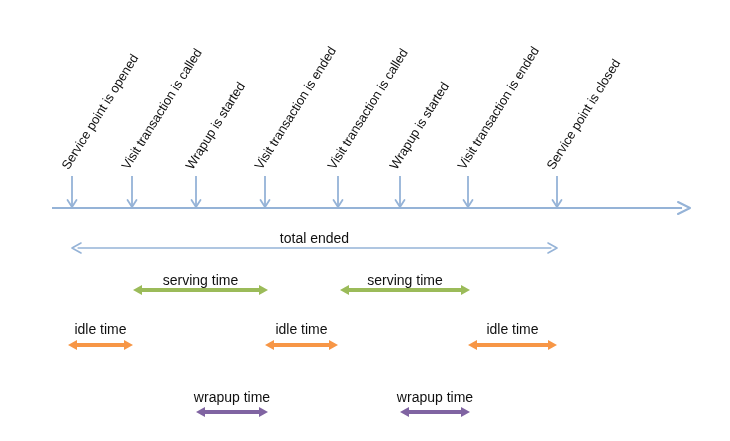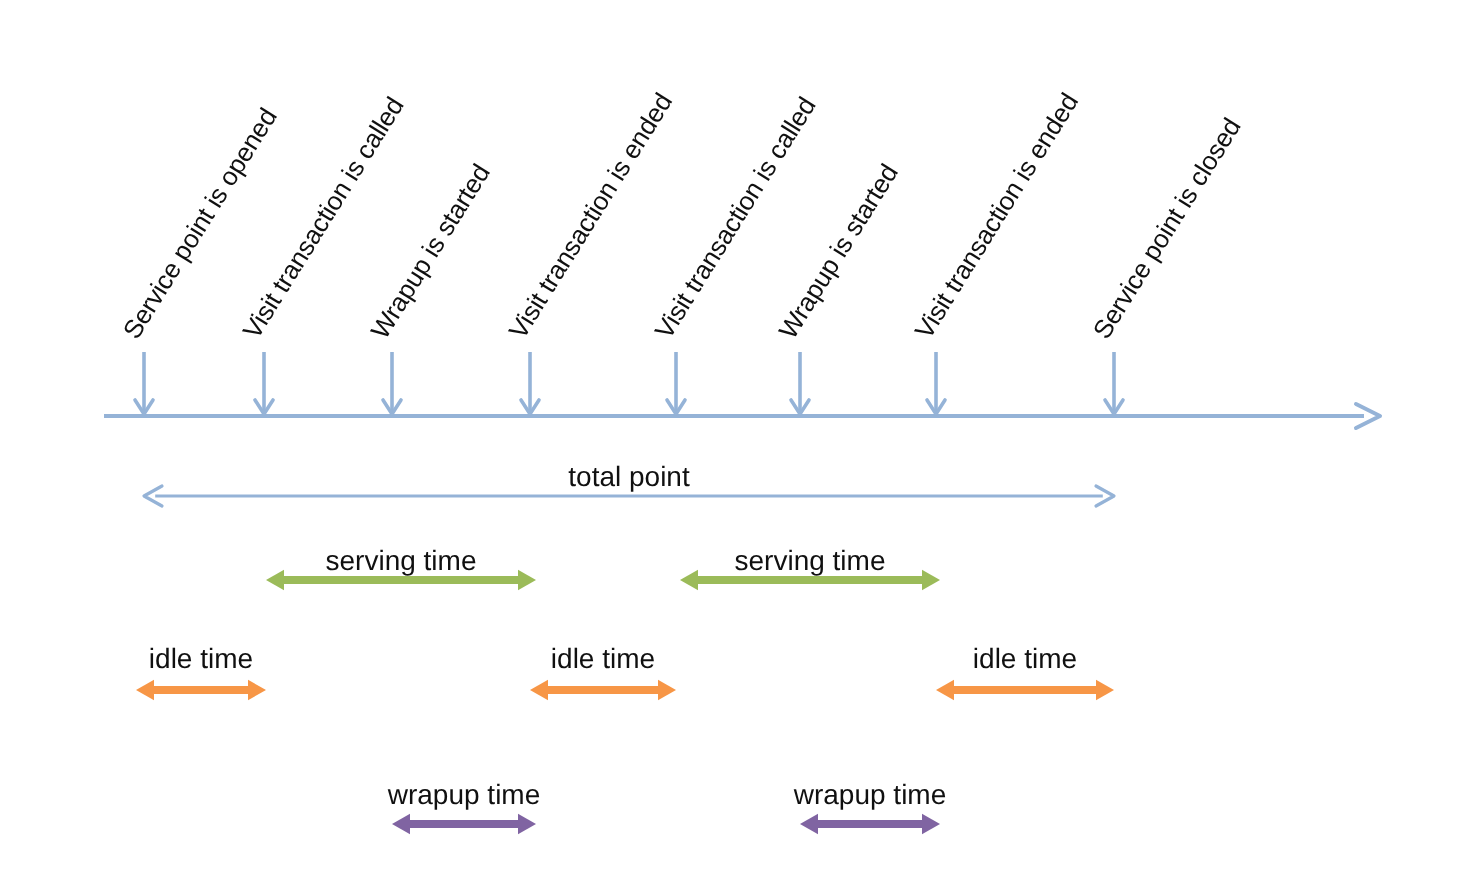--- a/index.html
+++ b/index.html
@@ -135,21 +135,21 @@
       <div class="evt-label" style="left: 71px; top: 158px; color: rgb(16, 16, 16); transform: rotate(-58deg);">Service point is opened</div>
       <div class="evt-label" style="left: 131px; top: 158px; color: rgb(16, 16, 16); transform: rotate(-58deg);">Visit transaction is called</div>
       <div class="evt-label" style="left: 195px; top: 158px; color: rgb(16, 16, 16); transform: rotate(-58deg);">Wrapup is started</div>
       <div class="evt-label" style="left: 264px; top: 158px; color: rgb(16, 16, 16); transform: rotate(-58deg);">Visit transaction is ended</div>
       <div class="evt-label" style="left: 337px; top: 158px; color: rgb(16, 16, 16); transform: rotate(-58deg);">Visit transaction is called</div>
       <div class="evt-label" style="left: 399px; top: 158px; color: rgb(16, 16, 16); transform: rotate(-58deg);">Wrapup is started</div>
       <div class="evt-label" style="left: 467px; top: 158px; color: rgb(16, 16, 16); transform: rotate(-58deg);">Visit transaction is ended</div>
       <div class="evt-label" style="left: 556px; top: 158px; color: rgb(16, 16, 16); transform: rotate(-58deg);">Service point is closed</div>
     </div>
   <div id="span-labels">
-      <div class="span-label" style="left: 314.5px; top: 230px; color: rgb(16, 16, 16);">total point</div>
+      <div class="span-label" style="left: 314.5px; top: 230px; color: rgb(16, 16, 16);">total ended</div>
       <div class="span-label" style="left: 200.5px; top: 272px; color: rgb(16, 16, 16);">serving time</div>
       <div class="span-label" style="left: 405px; top: 272px; color: rgb(16, 16, 16);">serving time</div>
       <div class="span-label" style="left: 100.5px; top: 321px; color: rgb(16, 16, 16);">idle time</div>
       <div class="span-label" style="left: 301.5px; top: 321px; color: rgb(16, 16, 16);">idle time</div>
       <div class="span-label" style="left: 512.5px; top: 321px; color: rgb(16, 16, 16);">idle time</div>
       <div class="span-label" style="left: 232px; top: 389px; color: rgb(16, 16, 16);">wrapup time</div>
       <div class="span-label" style="left: 435px; top: 389px; color: rgb(16, 16, 16);">wrapup time</div>
     </div>
 
 </div>

